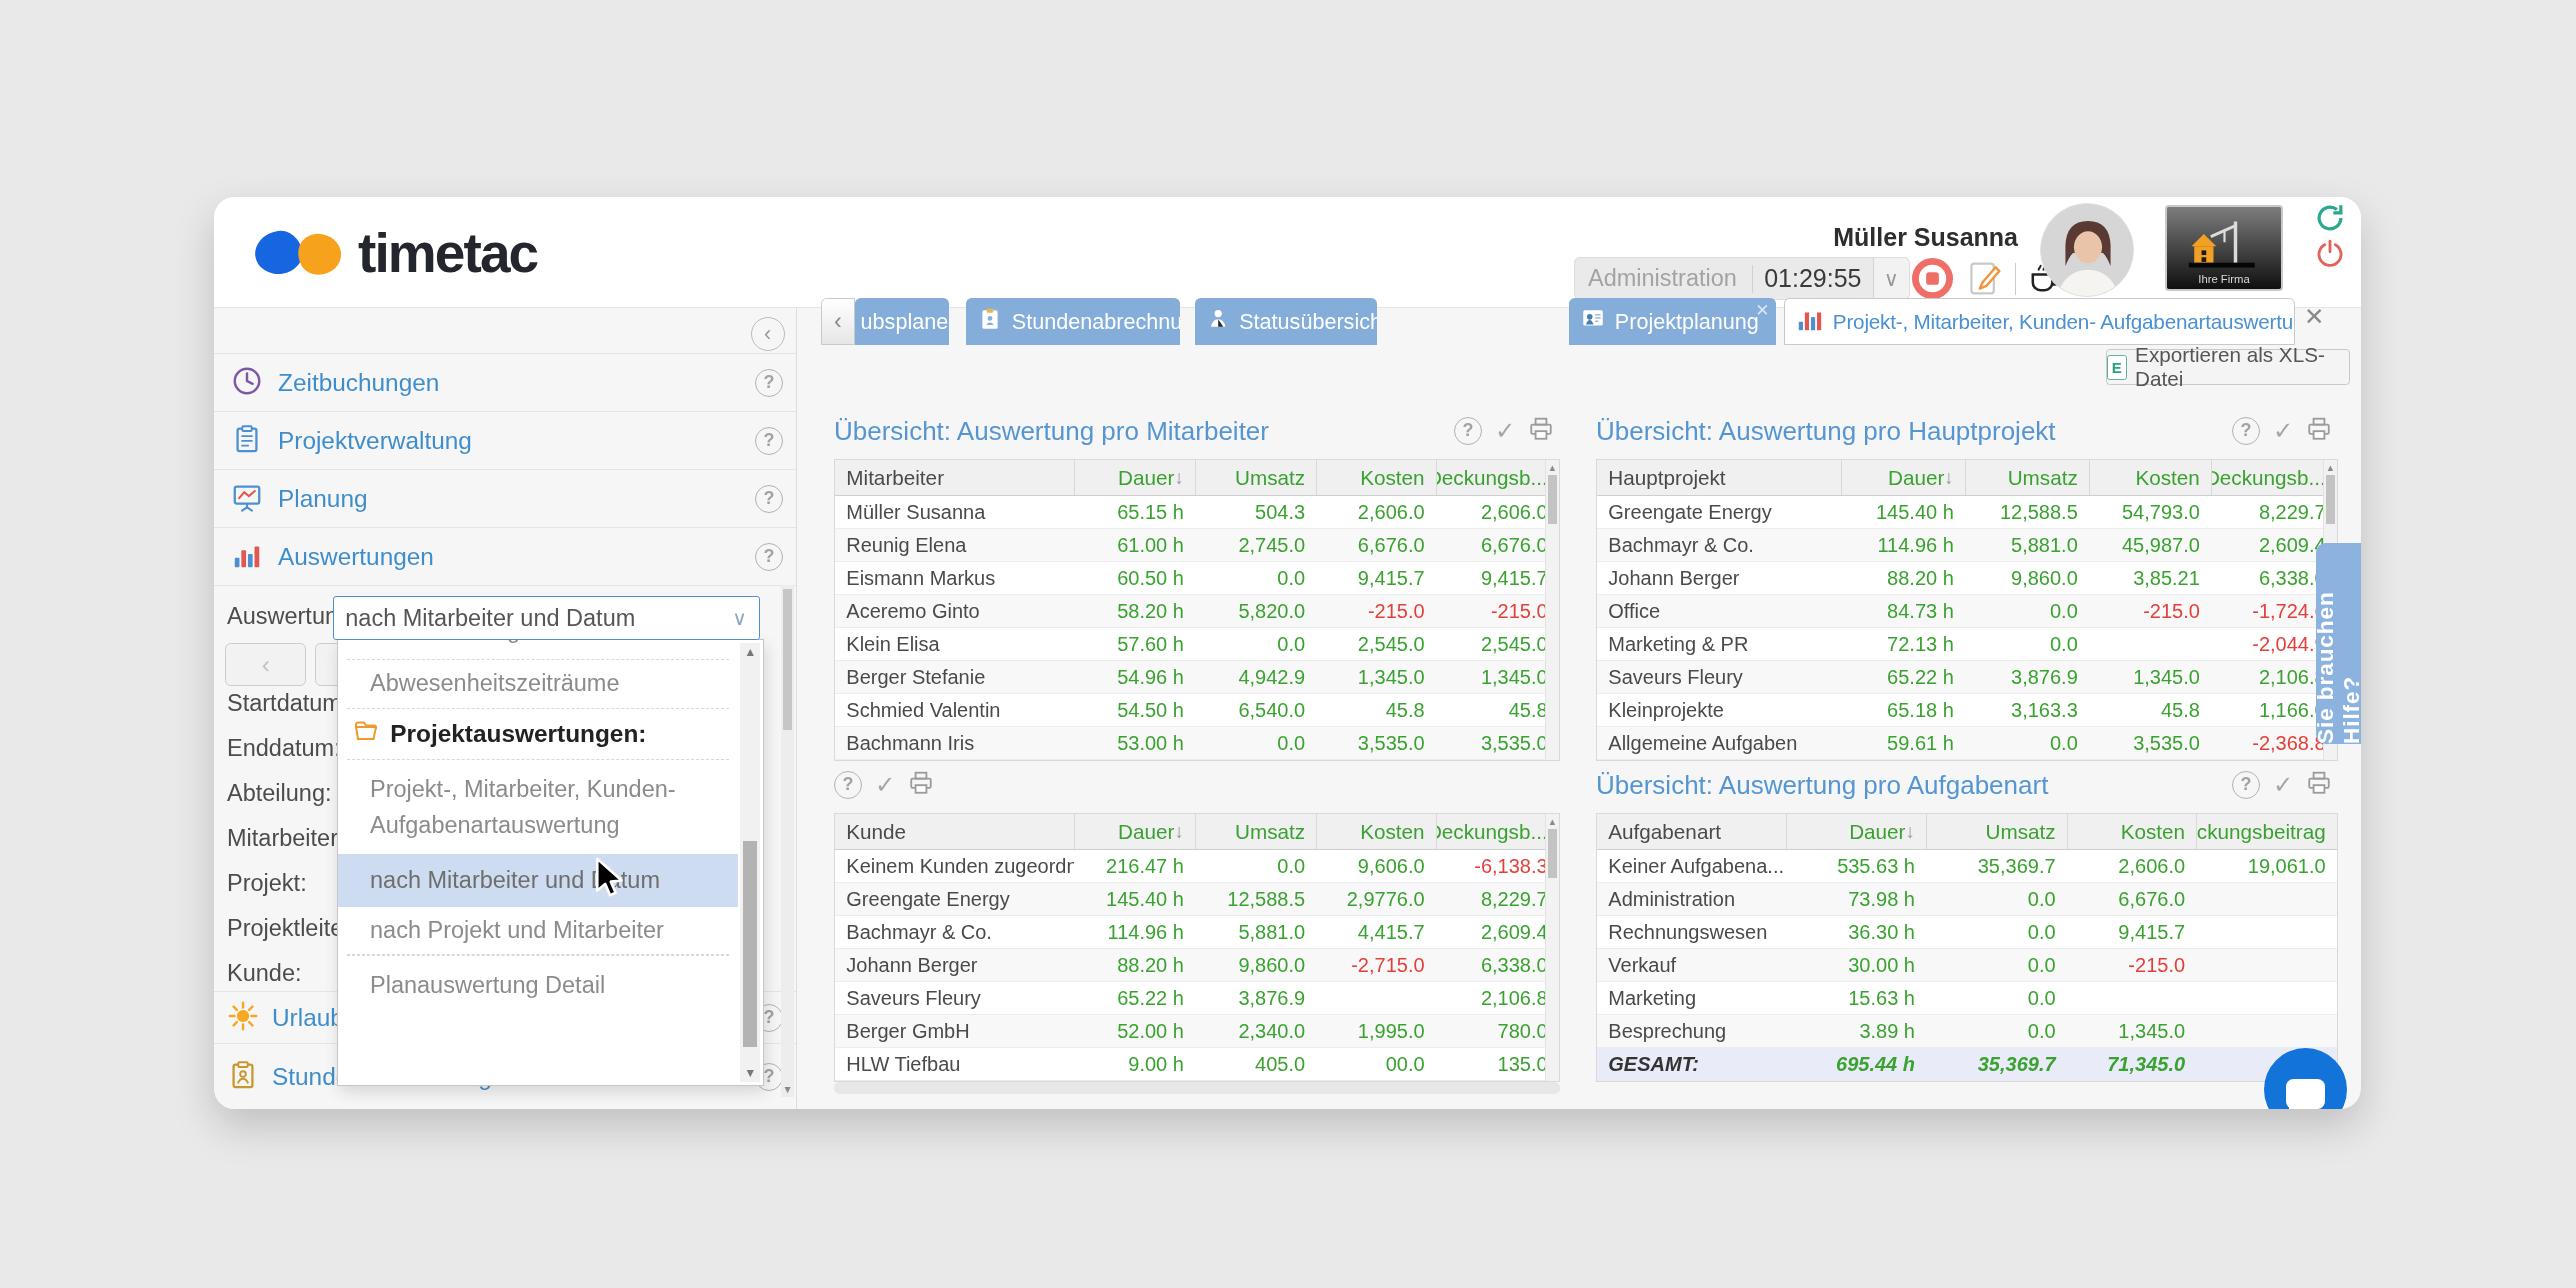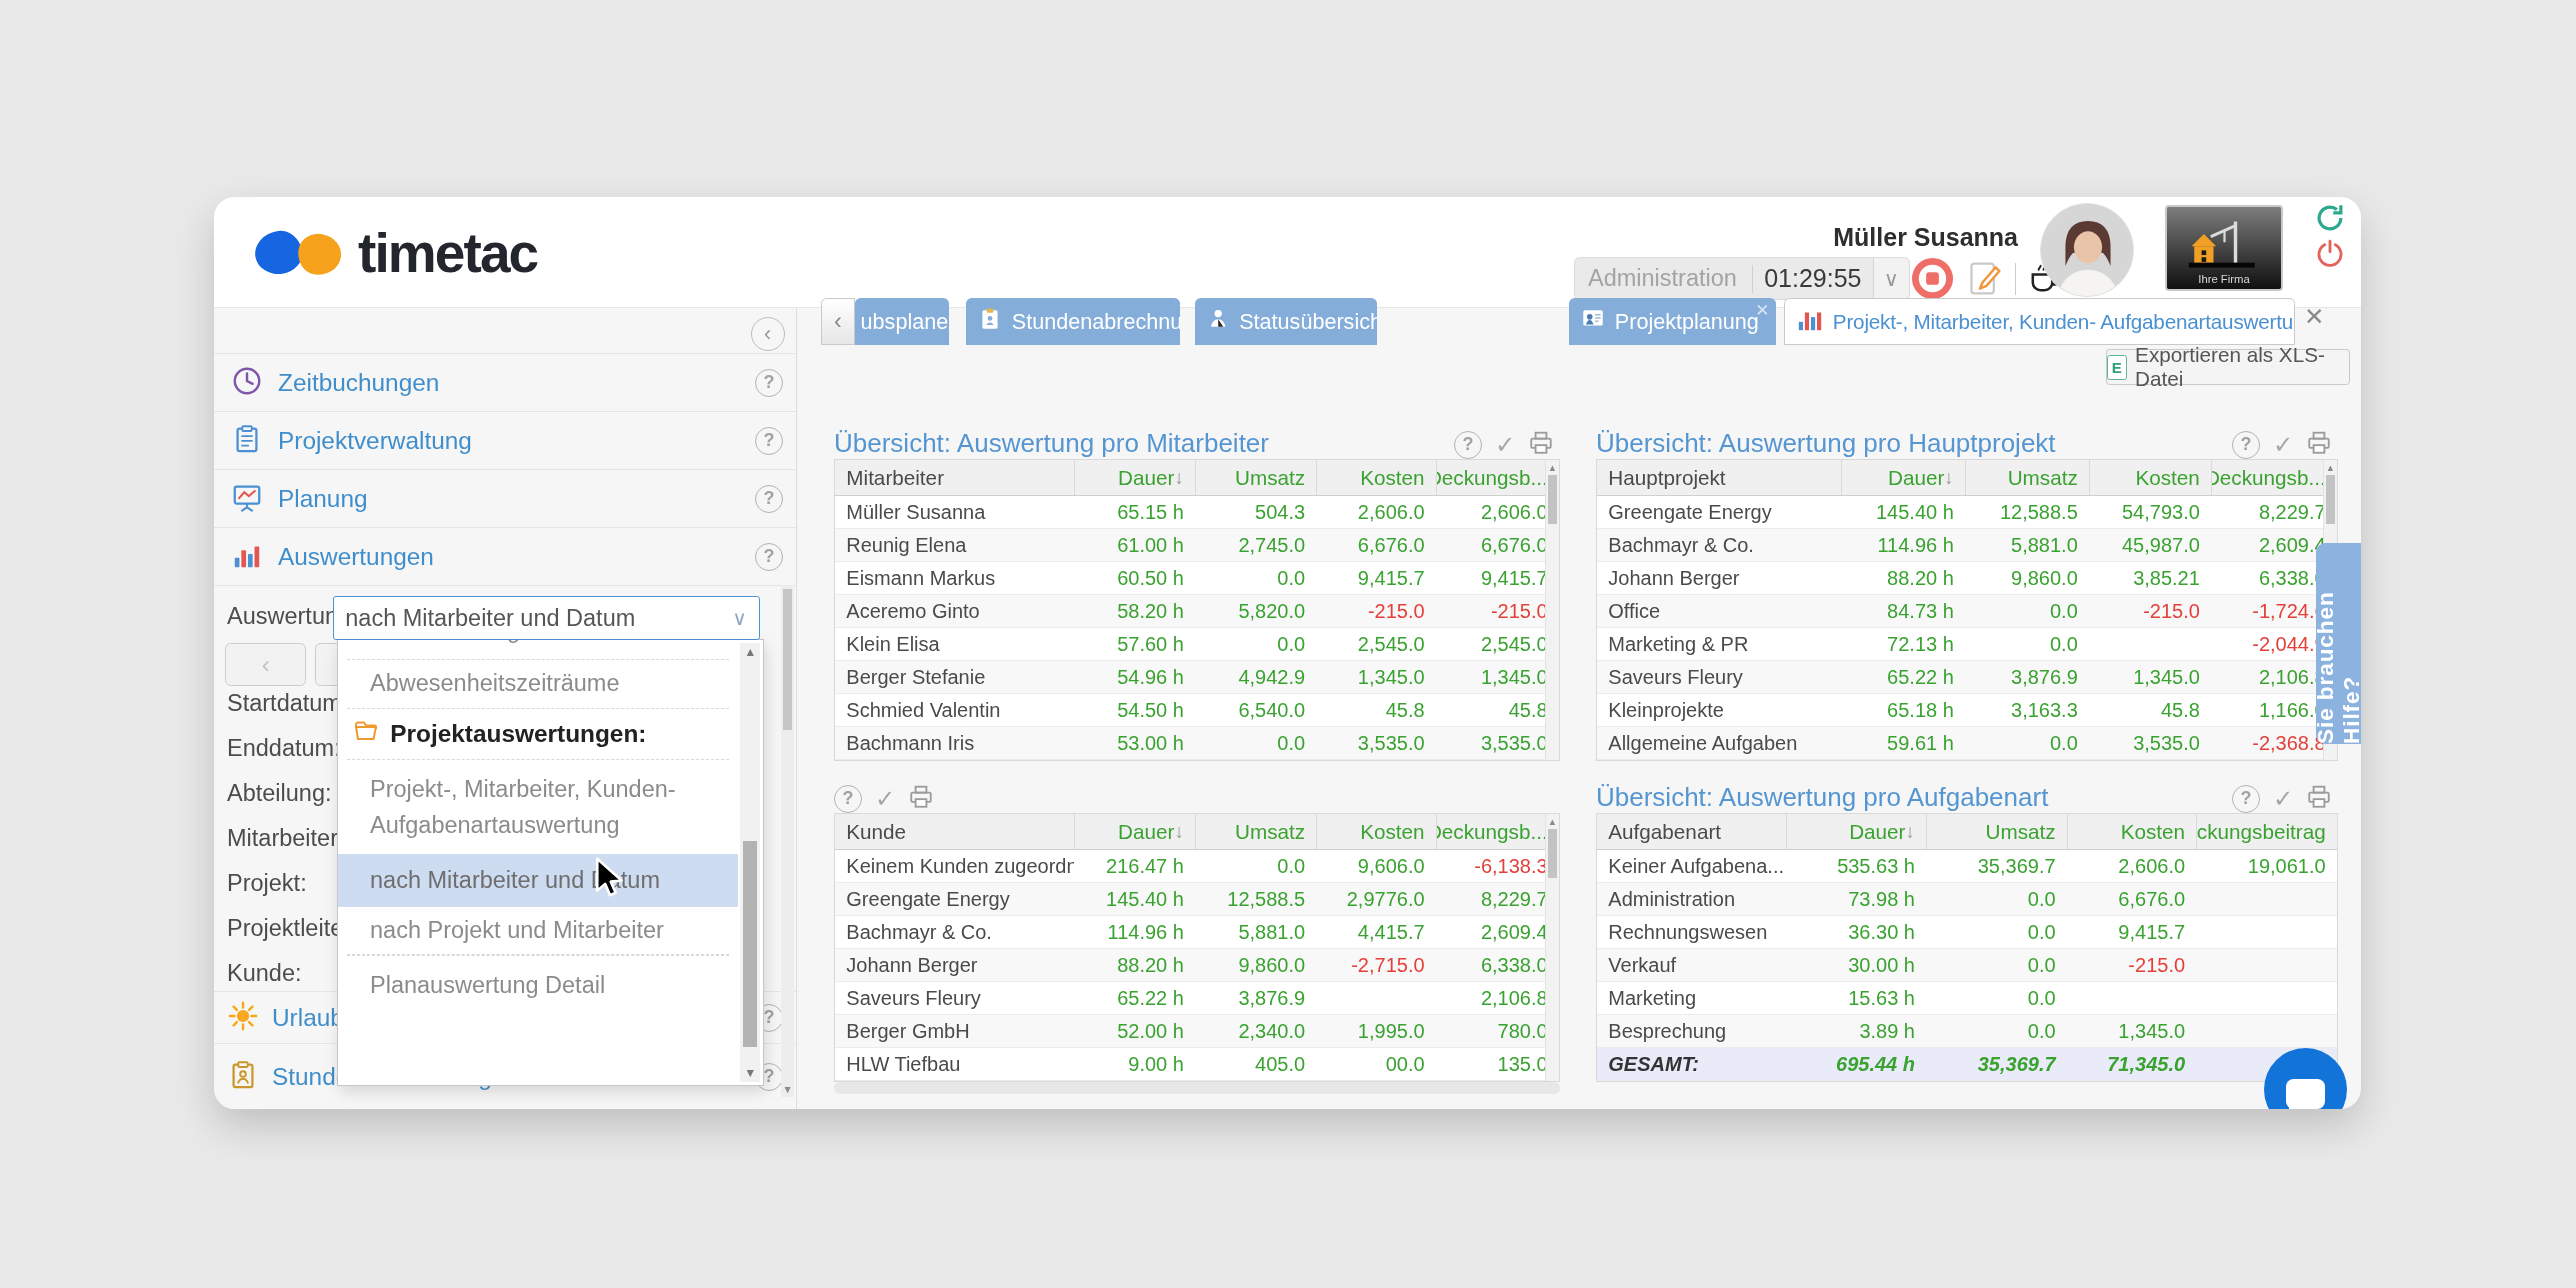--- a/index.html
+++ b/index.html
@@ -90,21 +90,21 @@
   .export-btn{position:absolute;left:1892px;top:152px;width:244px;height:36px;background:#f4f4f4;border:0.9px solid #c9c9c9;
               border-radius:3.8px;display:flex;align-items:center;gap:8.5px;justify-content:center;font-size:20.7px;color:#555;}
   .e-icon{width:21.6px;height:25px;border:1.9px solid #5fb3a1;border-radius:2.8px;color:#2fa07c;font-size:15px;font-weight:bold;
           display:flex;align-items:center;justify-content:center;background:#fff;}
   
   .table-card{position:absolute;}
   #t0{left:620px;top:219px;width:726px;}
   #t1{left:1382px;top:219px;width:742px;}
   #t2{left:620px;top:573px;width:726px;}
   #t3{left:1382px;top:573px;width:742px;}
-  .t-title-row{height:43px;display:flex;align-items:flex-end;gap:32px;}
+  .t-title-row{height:43px;display:flex;align-items:flex-start;gap:32px;}
   .t-title{font-size:26px;color:#5596d2;flex:1;white-space:nowrap;overflow:hidden;}
   .t-icons{display:flex;align-items:center;gap:13px;padding-right:5.6px;}
   .chk{font-size:24.4px;color:#a6a6a6;}
   .tbl{background:#fff;border:0.9px solid #d9d9d9;position:relative;}
   .t-row{display:grid;height:33px;align-items:center;border-bottom:0.9px solid #ececec;font-size:20px;}
   .grid-a .t-row{grid-template-columns:33% 16.75% 16.75% 16.5% 17%;}
   .grid-b .t-row{grid-template-columns:25.5% 19% 19% 17.5% 19%;}
   .t-row.t-head{height:36px;background:#f0f0f0;border-bottom:0.9px solid #cfcfcf;color:#555;font-size:20.7px;}
   .t-head .t-cell{border-left:0.9px solid #d9d9d9;height:100%;display:flex;align-items:center;justify-content:flex-end;padding-right:11.3px;}
   .t-head .t-cell:first-child{border-left:none;justify-content:flex-start;padding-left:11.3px;}

